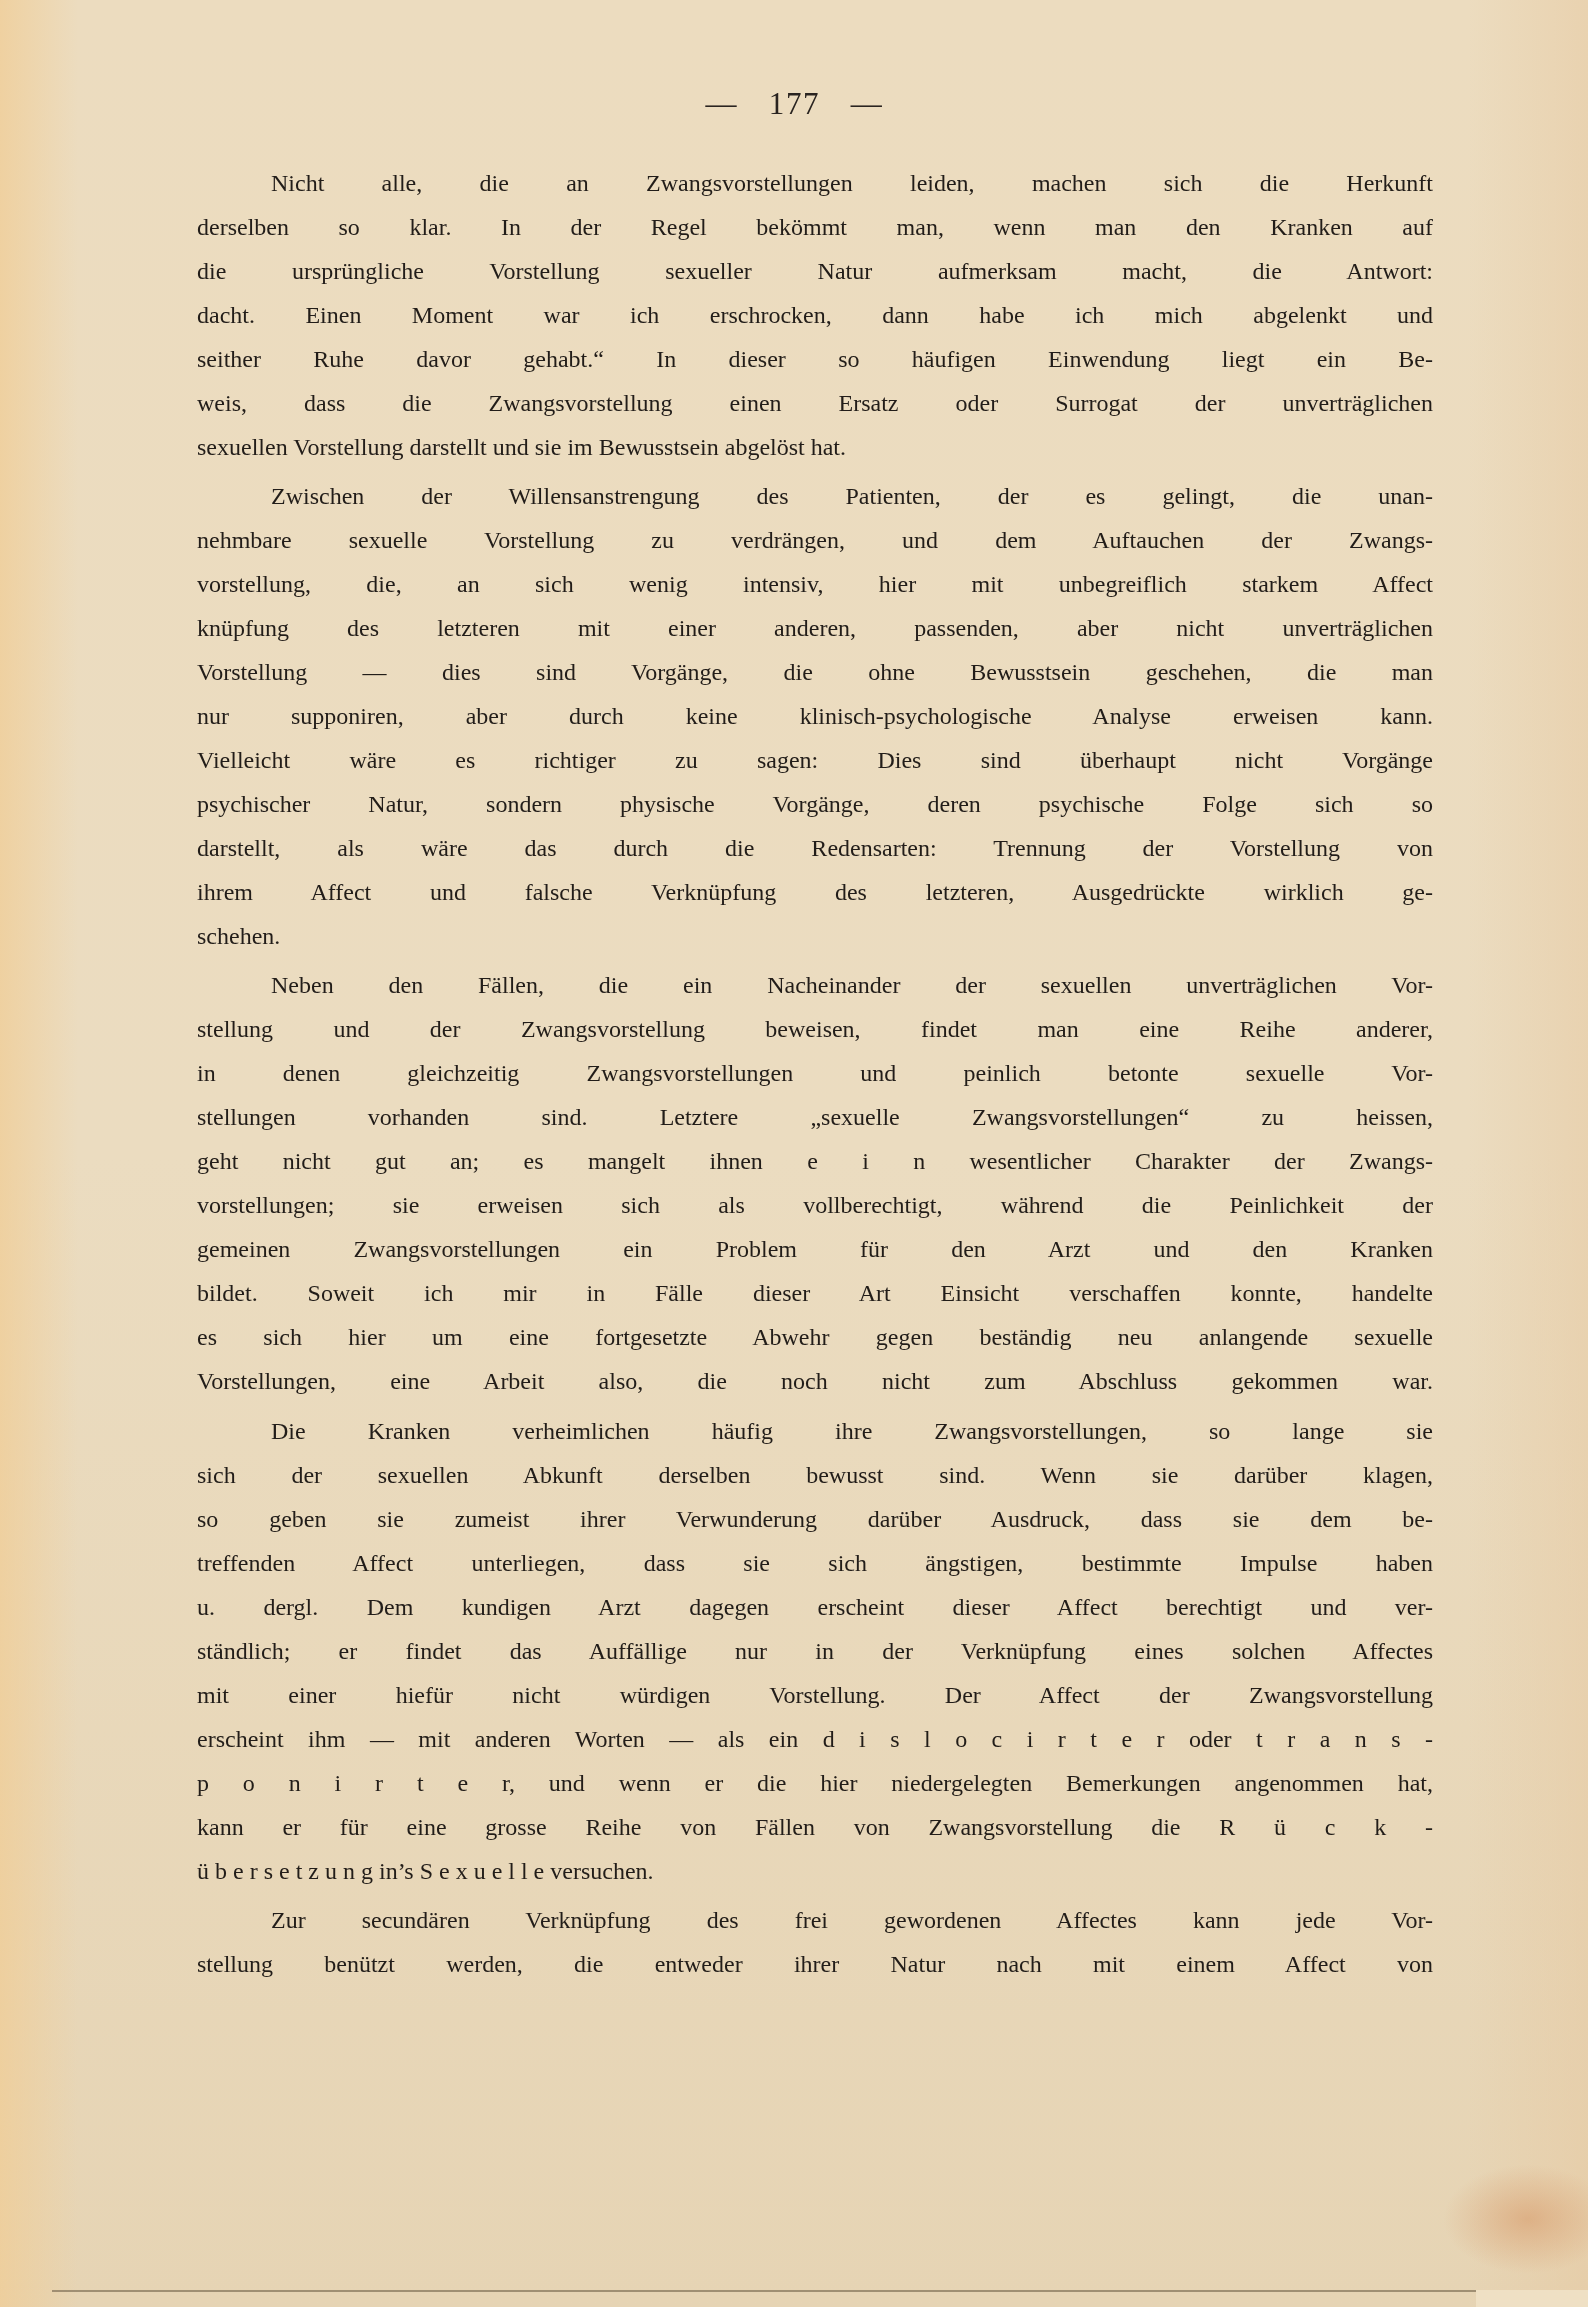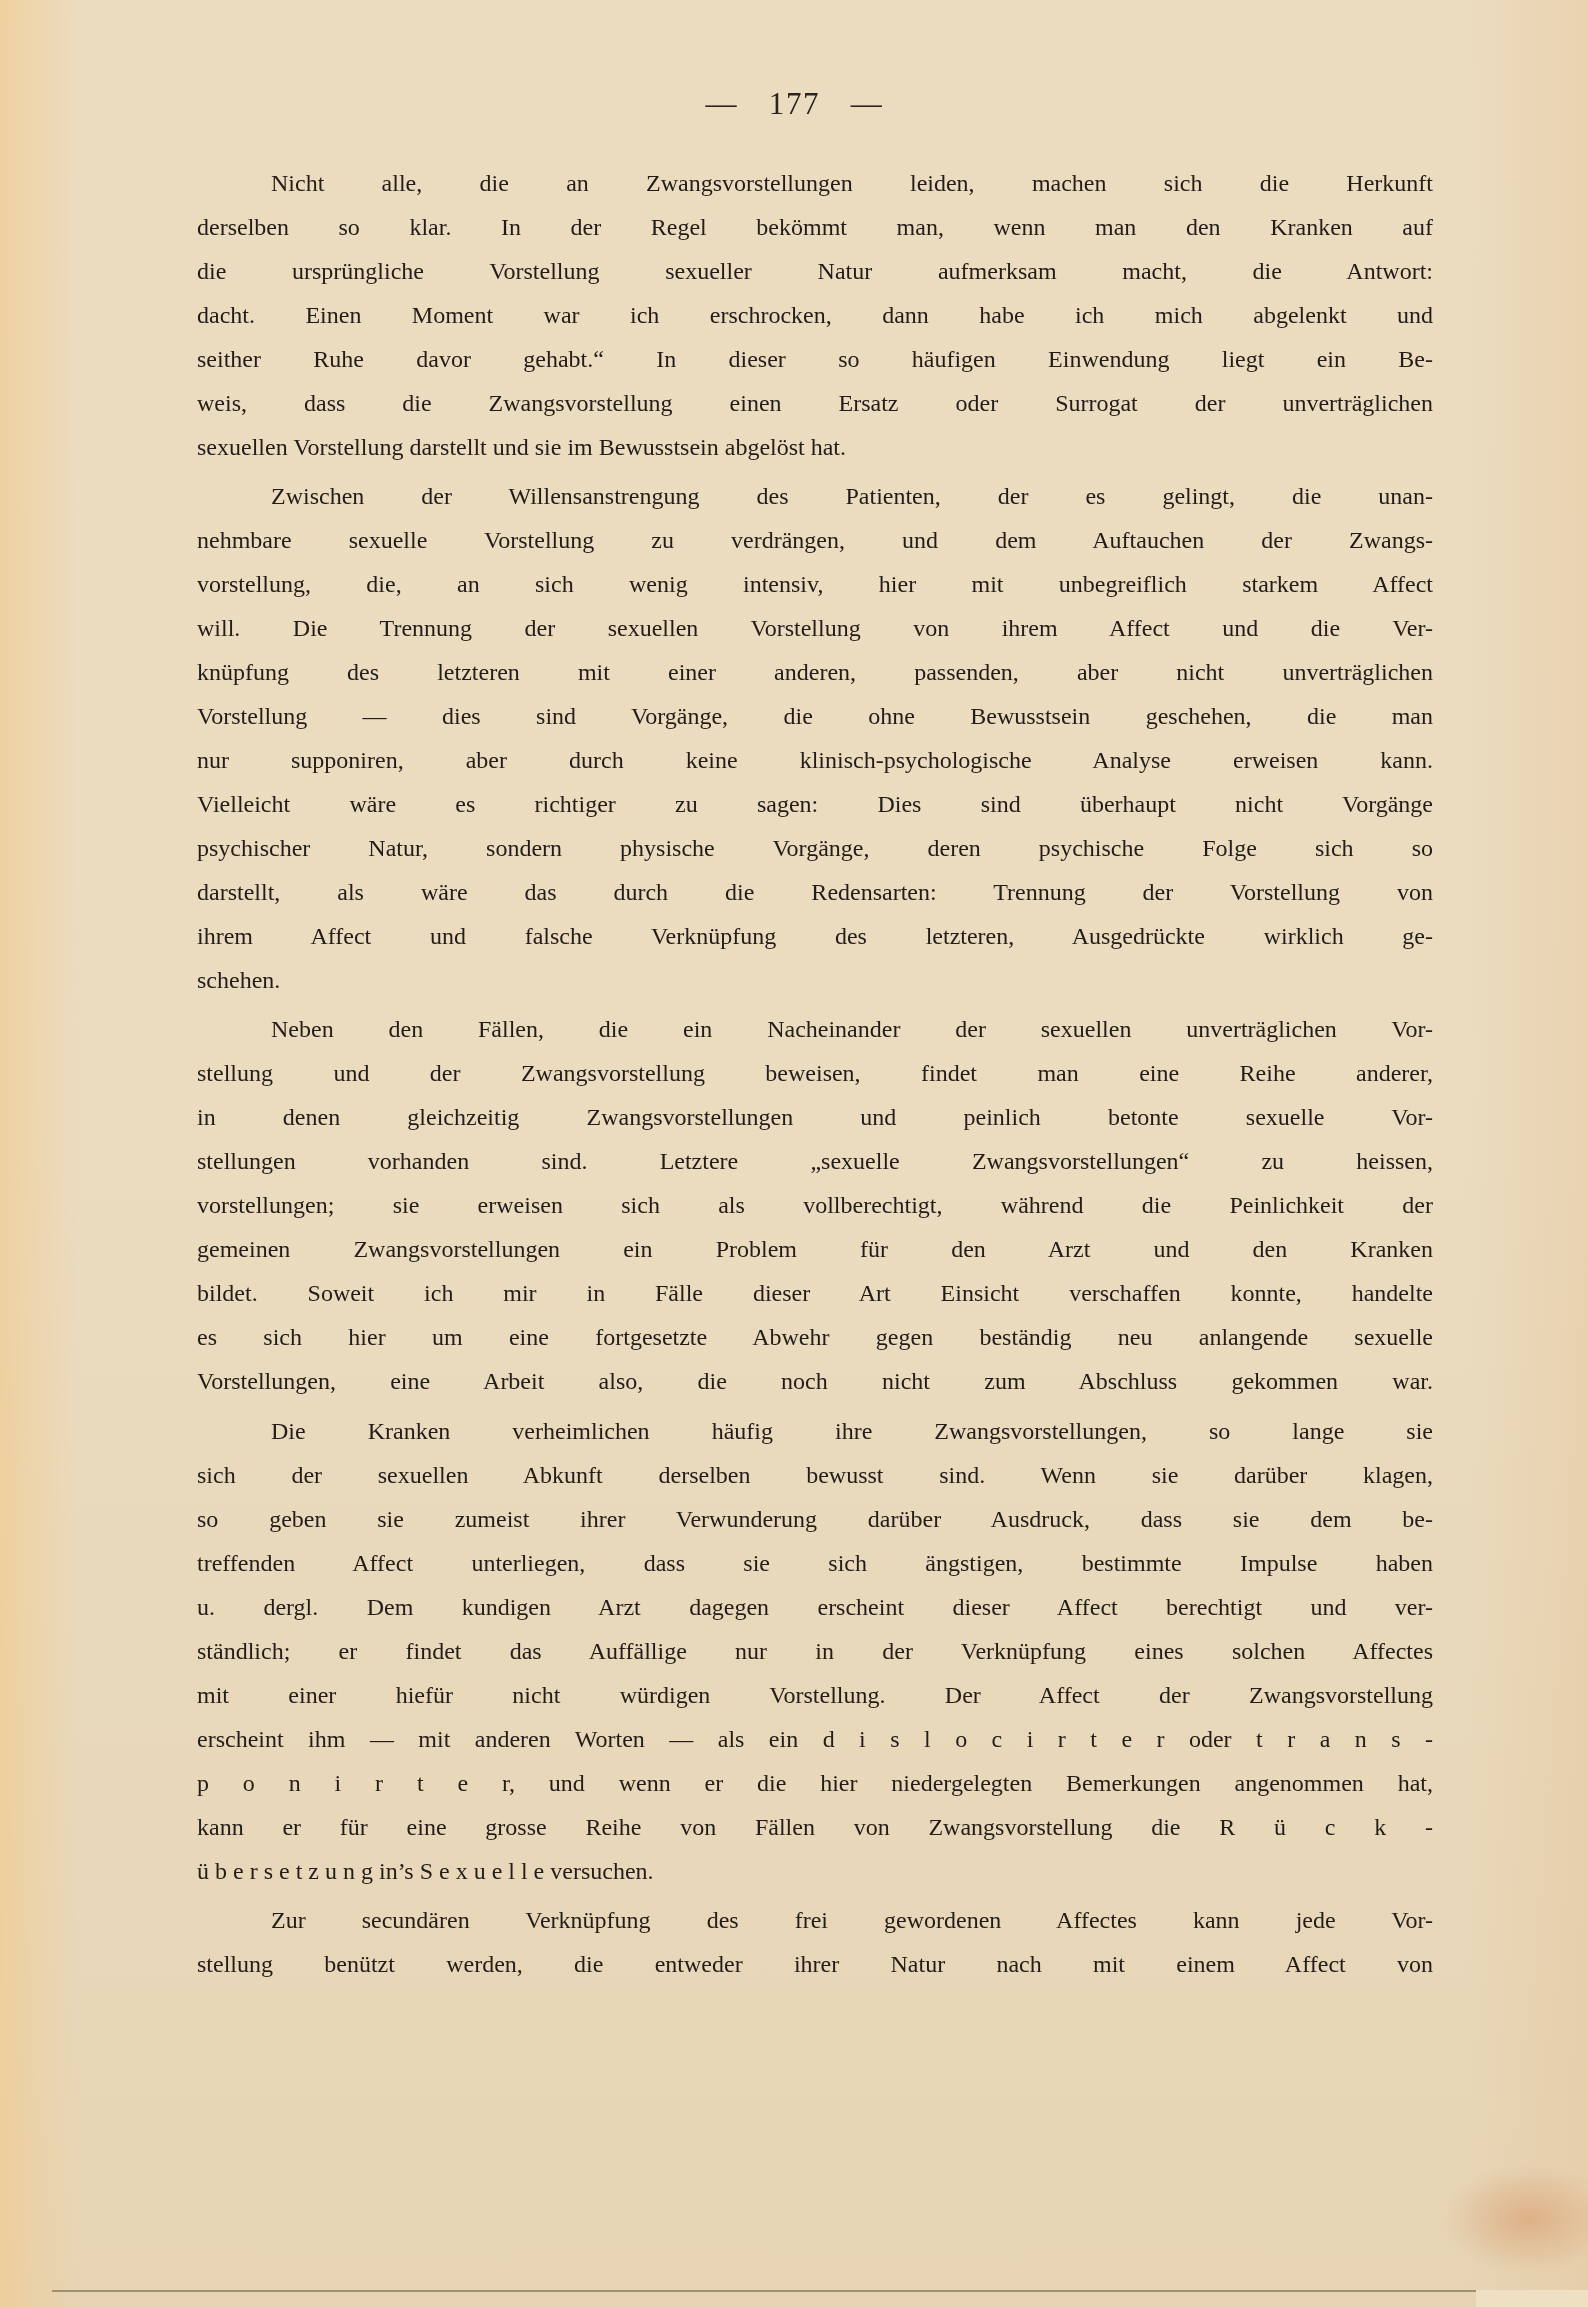--- a/index.html
+++ b/index.html
@@ -101,36 +101,36 @@
       <span class="line">dacht. Einen Moment war ich erschrocken, dann habe ich mich abgelenkt und</span>
       <span class="line">seither Ruhe davor gehabt.“ In dieser so häufigen Einwendung liegt ein Be-</span>
       <span class="line">weis, dass die Zwangsvorstellung einen Ersatz oder Surrogat der unverträglichen</span>
       <span class="line last">sexuellen Vorstellung darstellt und sie im Bewusstsein abgelöst hat.</span>
     </div>
 
     <div class="para">
       <span class="line indent">Zwischen der Willensanstrengung des Patienten, der es gelingt, die unan-</span>
       <span class="line">nehmbare sexuelle Vorstellung zu verdrängen, und dem Auftauchen der Zwangs-</span>
       <span class="line">vorstellung, die, an sich wenig intensiv, hier mit unbegreiflich starkem Affect</span>
-      <span class="line">will. Die Trennung der sexuellen Vorstellung von ihrem Affect und die Ver-</span>
       <span class="line">knüpfung des letzteren mit einer anderen, passenden, aber nicht unverträglichen</span>
       <span class="line">Vorstellung — dies sind Vorgänge, die ohne Bewusstsein geschehen, die man</span>
       <span class="line">nur supponiren, aber durch keine klinisch-psychologische Analyse erweisen kann.</span>
       <span class="line">Vielleicht wäre es richtiger zu sagen: Dies sind überhaupt nicht Vorgänge</span>
       <span class="line">psychischer Natur, sondern physische Vorgänge, deren psychische Folge sich so</span>
       <span class="line">darstellt, als wäre das durch die Redensarten: Trennung der Vorstellung von</span>
       <span class="line">ihrem Affect und falsche Verknüpfung des letzteren, Ausgedrückte wirklich ge-</span>
       <span class="line last">schehen.</span>
     </div>
 
     <div class="para">
       <span class="line indent">Neben den Fällen, die ein Nacheinander der sexuellen unverträglichen Vor-</span>
       <span class="line">stellung und der Zwangsvorstellung beweisen, findet man eine Reihe anderer,</span>
       <span class="line">in denen gleichzeitig Zwangsvorstellungen und peinlich betonte sexuelle Vor-</span>
       <span class="line">stellungen vorhanden sind. Letztere „sexuelle Zwangsvorstellungen“ zu heissen,</span>
+      <span class="line">geht nicht gut an; es mangelt ihnen e i n wesentlicher Charakter der Zwangs-</span>
       <span class="line">vorstellungen; sie erweisen sich als vollberechtigt, während die Peinlichkeit der</span>
       <span class="line">gemeinen Zwangsvorstellungen ein Problem für den Arzt und den Kranken</span>
       <span class="line">bildet. Soweit ich mir in Fälle dieser Art Einsicht verschaffen konnte, handelte</span>
       <span class="line">es sich hier um eine fortgesetzte Abwehr gegen beständig neu anlangende sexuelle</span>
       <span class="line">Vorstellungen, eine Arbeit also, die noch nicht zum Abschluss gekommen war.</span>
     </div>
 
     <div class="para">
       <span class="line indent">Die Kranken verheimlichen häufig ihre Zwangsvorstellungen, so lange sie</span>
       <span class="line">sich der sexuellen Abkunft derselben bewusst sind. Wenn sie darüber klagen,</span>

